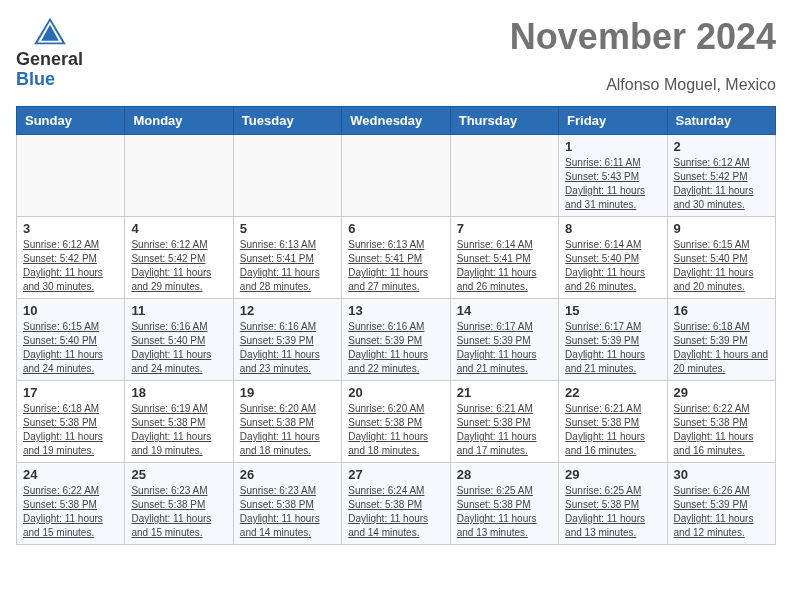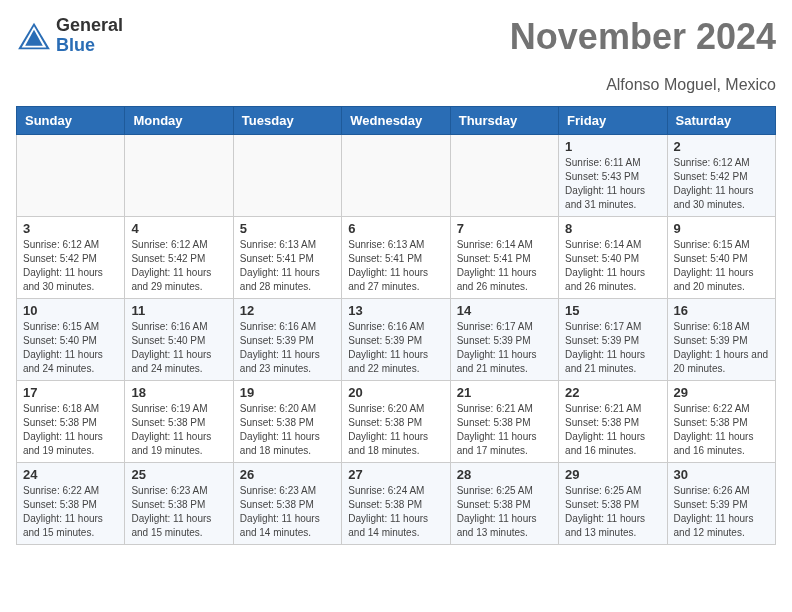--- a/index.html
+++ b/index.html
@@ -13,20 +13,21 @@
     .header {
       display: flex;
       align-items: flex-start;
       justify-content: space-between;
       margin-bottom: 12px;
     }
     .logo {
       display: flex;
       align-items: center;
       gap: 4px;
+      flex-direction: column;
     }
     .logo-text {
       font-size: 18px;
       font-weight: bold;
       line-height: 1.1;
     }
     .logo-general { color: #333; }
     .logo-blue { color: #2a6db5; }
     .logo-icon {
       width: 36px;
@@ -75,20 +76,21 @@
     .day-num {
       font-size: 13px;
       font-weight: bold;
       margin-bottom: 2px;
       display: block;
     }
     .day-info {
       font-size: 10px;
       color: #444;
       line-height: 1.4;
+      text-decoration: underline;
     }
     tr:nth-child(odd) td { background: #f5f8fc; }
     tr:nth-child(even) td { background: #ffffff; }
     .calendar thead tr th { background: #2a6db5; }
   </style>
 </head>
 <body>
 
 <div class="header">
   <div class="logo">

